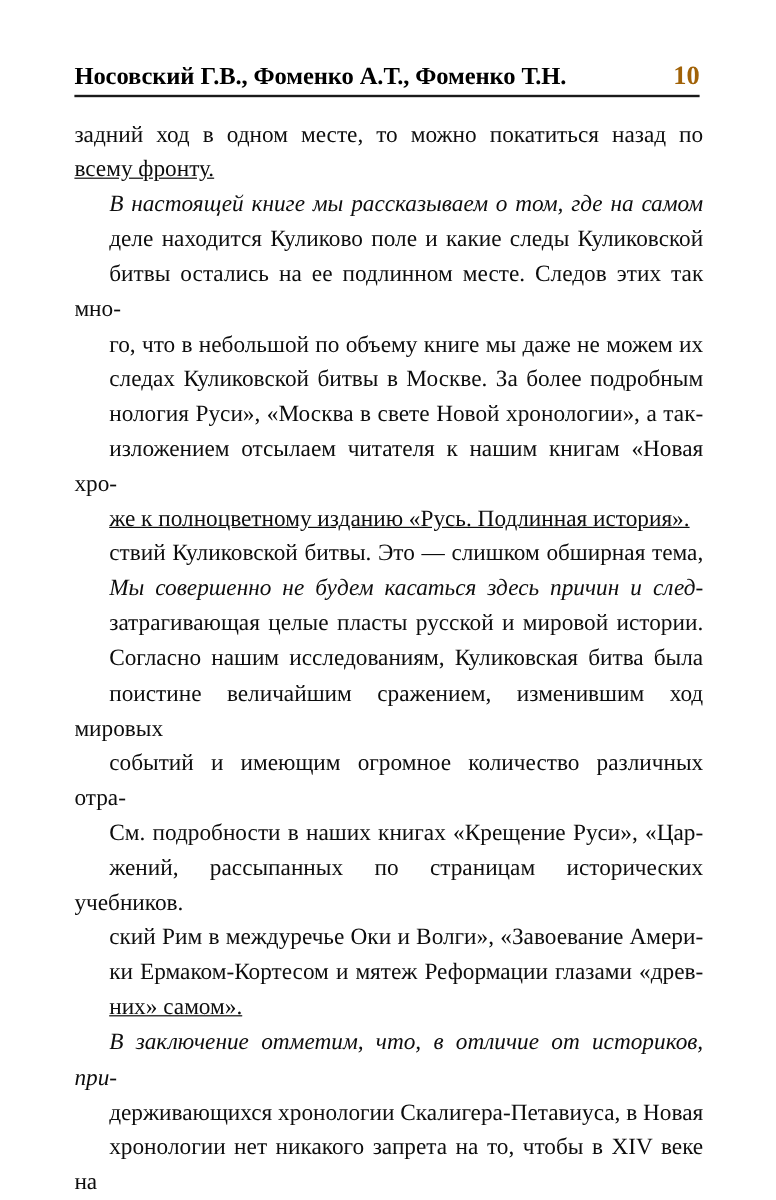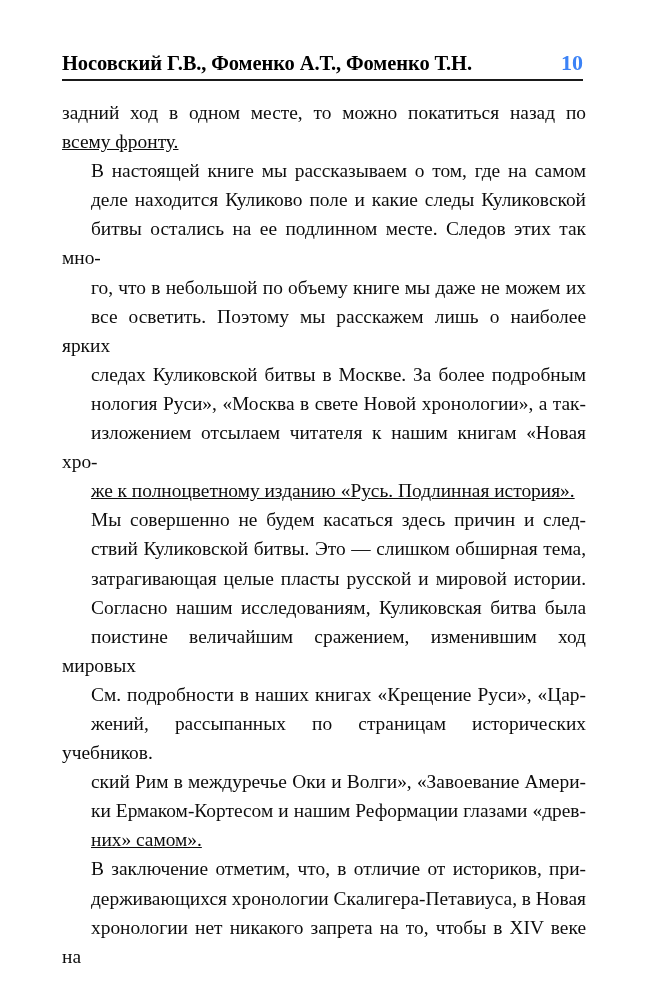--- a/index.html
+++ b/index.html
@@ -37,21 +37,21 @@
   .running-head-title {
     font-weight: bold;
     font-size: 20.5px;
     letter-spacing: -0.1px;
     white-space: nowrap;
     color: #000;
   }
   .running-head-page {
     font-weight: bold;
     font-size: 22px;
-    color: #3b82f6;
+    color: #a16207;
   }
   .head-rule {
     position: absolute;
     left: 62px;
     top: 79px;
     width: 521px;
     height: 2px;
     background: #1a1a1a;
   }
 
@@ -83,20 +83,21 @@
     text-align: justify;
     text-align-last: justify;
     white-space: pre-wrap;
   }
   .line.last {
     text-align-last: left;
     text-decoration: underline;
   }
   .line.indent {
     text-indent: 29px;
+    font-style: italic;
   }
 </style>
 </head>
 <body style="background: rgb(255, 255, 255);">
 
 <div class="page">
 
   <div class="running-head">
     <span class="running-head-title">Носовский Г.В., Фоменко А.Т., Фоменко Т.Н.</span>
     <span class="running-head-page">10</span>
@@ -106,36 +107,36 @@
   <div class="body-text" id="body-text" style="color: rgb(13, 13, 13);">
       <p class="para">
         <span class="line">задний ход в одном месте, то можно покатиться назад по</span>
         <span class="line last">всему фронту.</span>
       </p>
       <p class="para indent">
         <span class="line indent">В настоящей книге мы рассказываем о том, где на самом</span>
         <span class="line">деле находится Куликово поле и какие следы Куликовской</span>
         <span class="line">битвы остались на ее подлинном месте. Следов этих так мно-</span>
         <span class="line">го, что в небольшой по объему книге мы даже не можем их</span>
-        <span class="line">все осветить. Поэтому мы расскажем лишь о наиболее ярких</span>
         <span class="line">следах Куликовской битвы в Москве. За более подробным</span>
         <span class="line">нология Руси», «Москва в свете Новой хронологии», а так-</span>
         <span class="line">изложением отсылаем читателя к нашим книгам «Новая хро-</span>
         <span class="line last">же к полноцветному изданию «Русь. Подлинная история».</span>
       </p>
       <p class="para indent">
+        <span class="line">ствий Куликовской битвы. Это — слишком обширная тема,</span>
         <span class="line indent">Мы совершенно не будем касаться здесь причин и след-</span>
-        <span class="line">ствий Куликовской битвы. Это — слишком обширная тема,</span>
         <span class="line">затрагивающая целые пласты русской и мировой истории.</span>
         <span class="line">Согласно нашим исследованиям, Куликовская битва была</span>
         <span class="line">поистине величайшим сражением, изменившим ход мировых</span>
+        <span class="line">событий и имеющим огромное количество различных отра-</span>
         <span class="line">См. подробности в наших книгах «Крещение Руси», «Цар-</span>
         <span class="line">жений, рассыпанных по страницам исторических учебников.</span>
         <span class="line">ский Рим в междуречье Оки и Волги», «Завоевание Амери-</span>
-        <span class="line">ки Ермаком-Кортесом и нашим Реформации глазами «древ-</span>
+        <span class="line">ки Ермаком-Кортесом и мятеж Реформации глазами «древ-</span>
         <span class="line last">них» самом».</span>
       </p>
       <p class="para indent">
         <span class="line indent">В заключение отметим, что, в отличие от историков, при-</span>
         <span class="line">держивающихся хронологии Скалигера-Петавиуса, в Новая</span>
         <span class="line">хронологии нет никакого запрета на то, чтобы в XIV веке на</span>
       </p>
     </div>
 
 </div>

